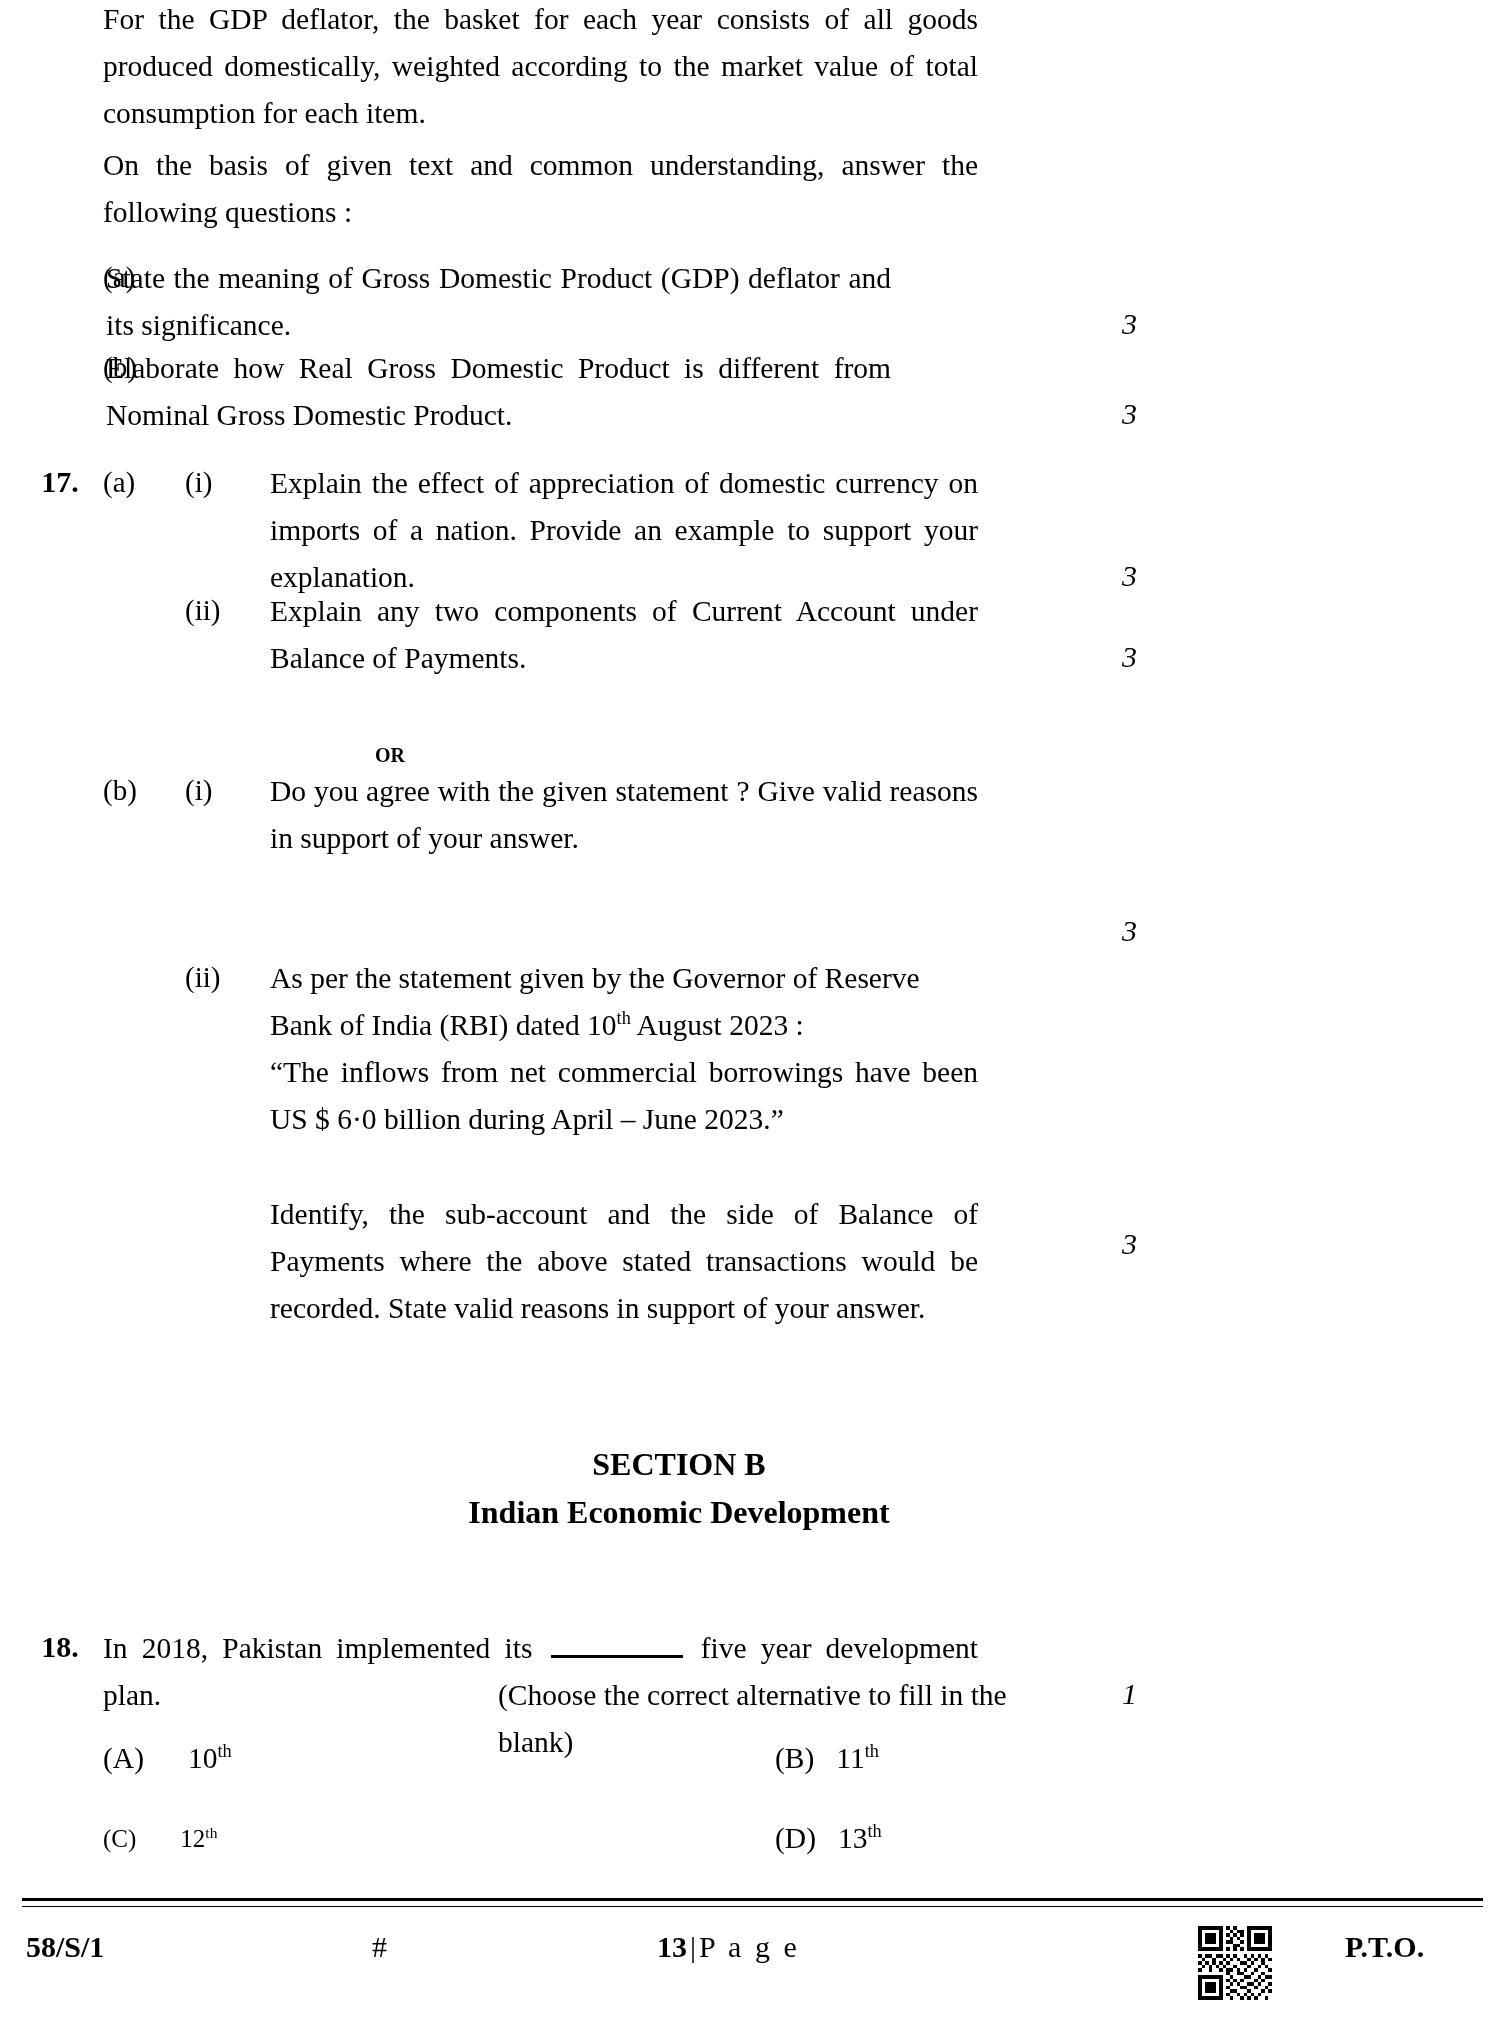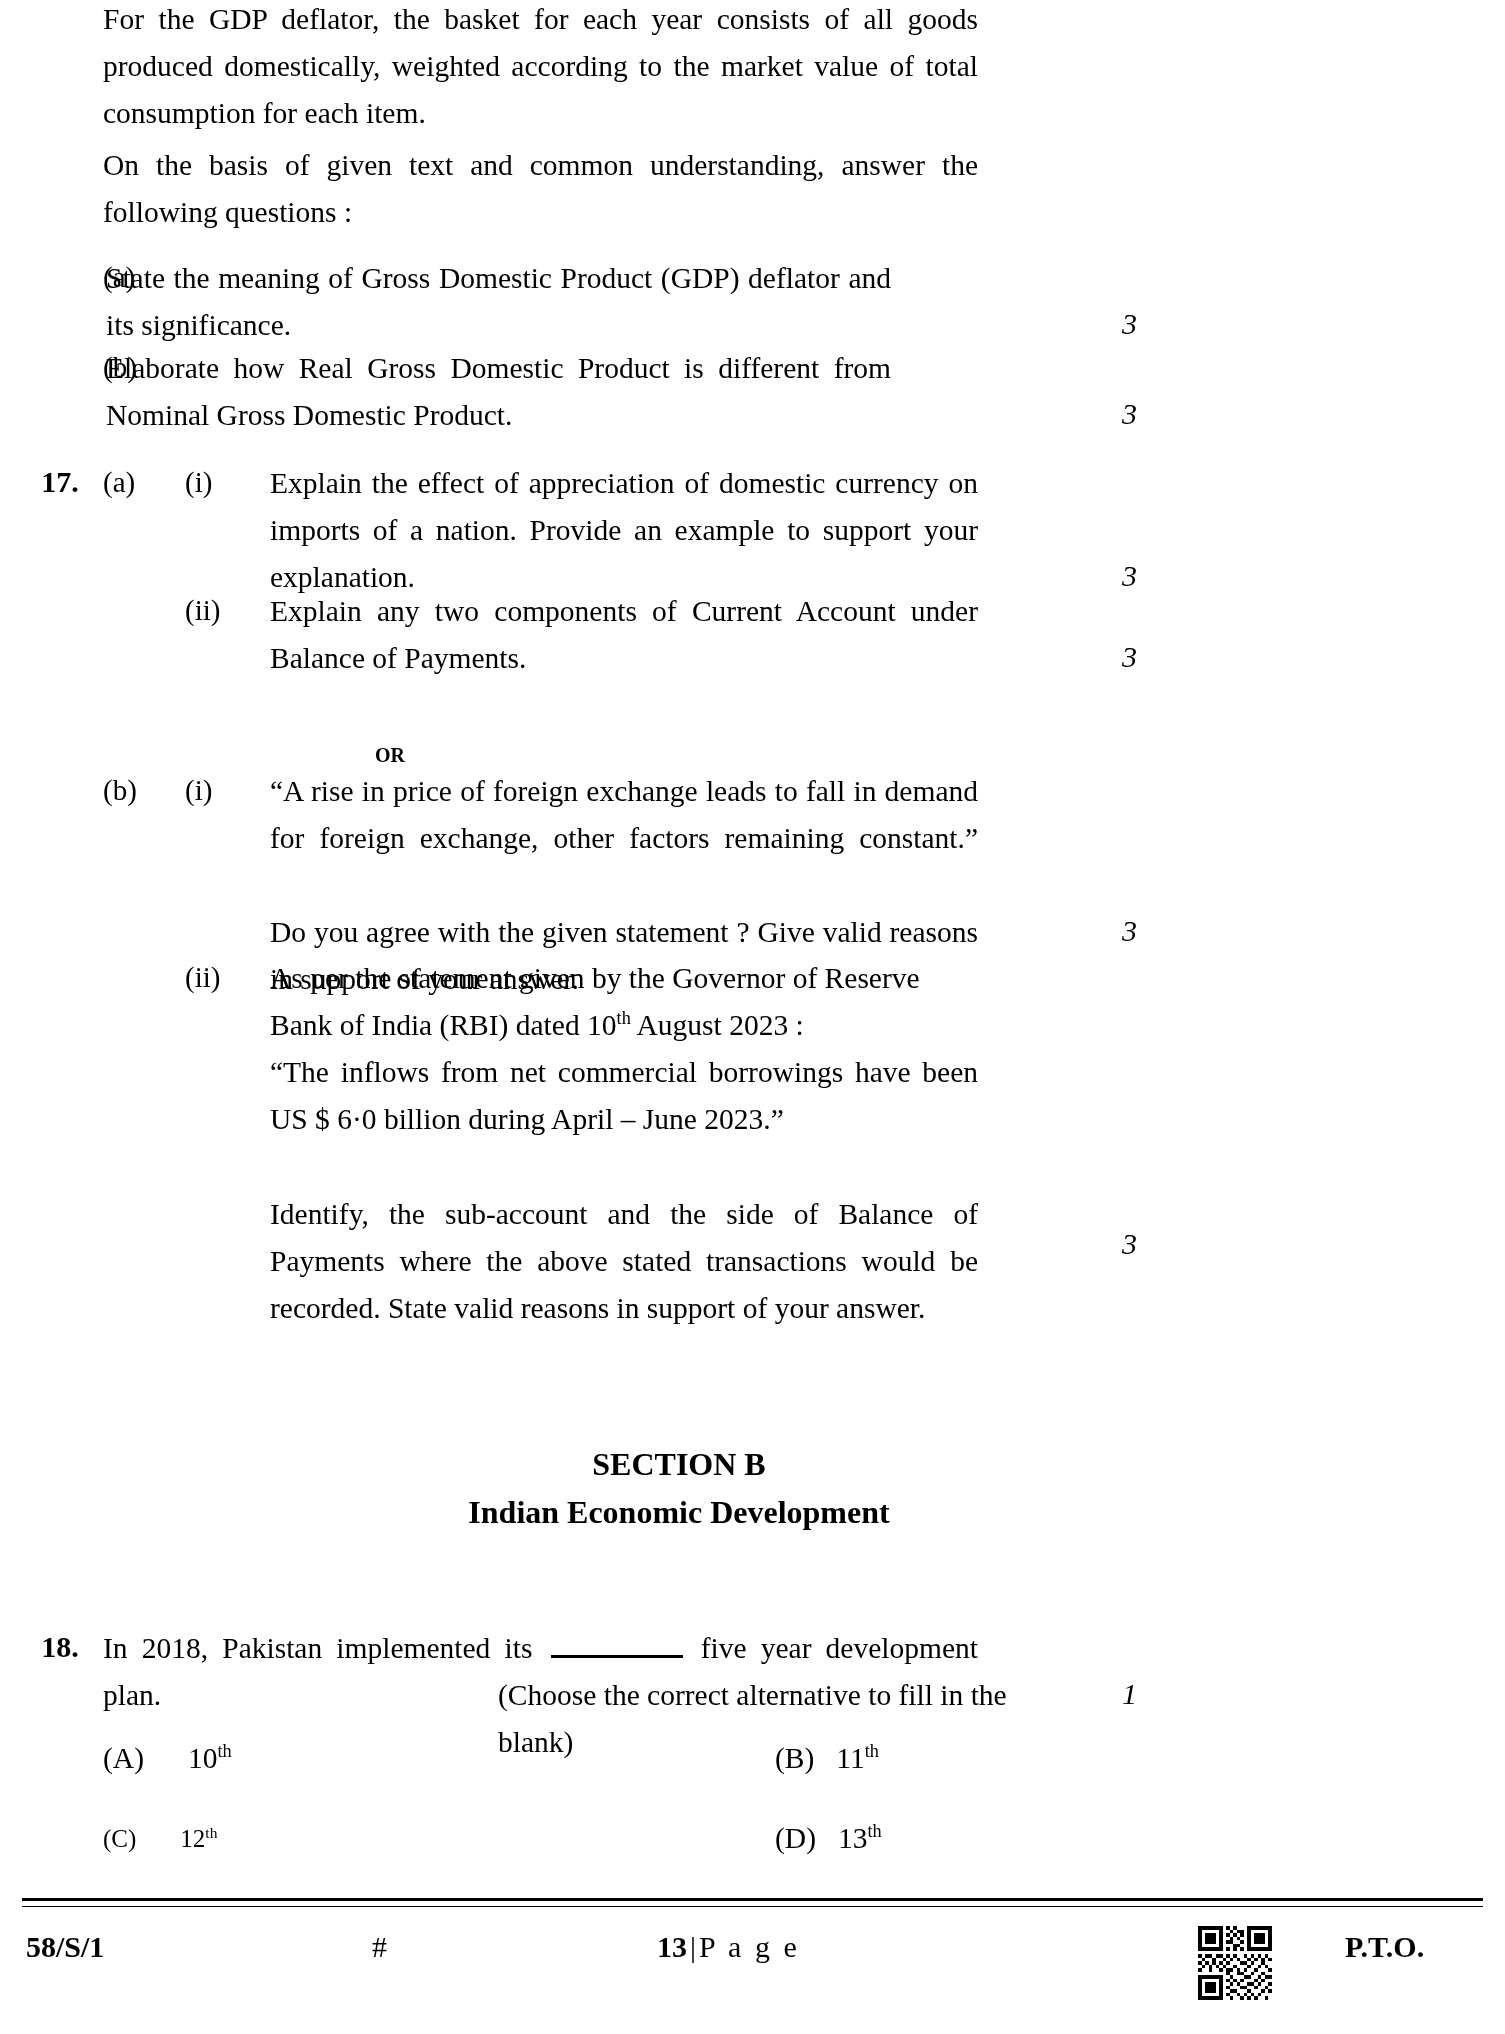--- a/index.html
+++ b/index.html
@@ -203,21 +203,20 @@
     <span class="marks" style="top:47px;">3</span>
   </div>
 
   <div style="position:absolute; left:270px; top:706px; width:240px;">
     <div class="center-head" style="font-size:20px; line-height:44px;margin-top:27px;">OR</div>
   </div>
 
   <div class="row" style="position:absolute; left:0; top:768px; width:1505px;">
     <span class="col-alpha">(b)</span>
     <span class="col-roman">(i)</span>
-    <div class="body-l2 j">“A rise in price of foreign exchange leads to fall in demand for foreign exchange, other factors remaining constant.”</div>
     <div class="body-l2" style="margin-top:0;">Do you agree with the given statement ? Give valid reasons in support of your answer.</div>
     <span class="marks" style="top:141px;">3</span>
   </div>
 
   <div class="row" style="position:absolute; left:0; top:955px; width:1505px;">
     <span class="col-roman">(ii)</span>
 
     <div class="body-l2 nojust"><span>As per the statement given by the Governor of Reserve Bank of India (RBI) dated 10</span><sup>th</sup><span> August 2023 :</span></div>
 
     <div class="body-l2">“The inflows from net commercial borrowings have been US $ 6·0 billion during April – June 2023.”</div>

